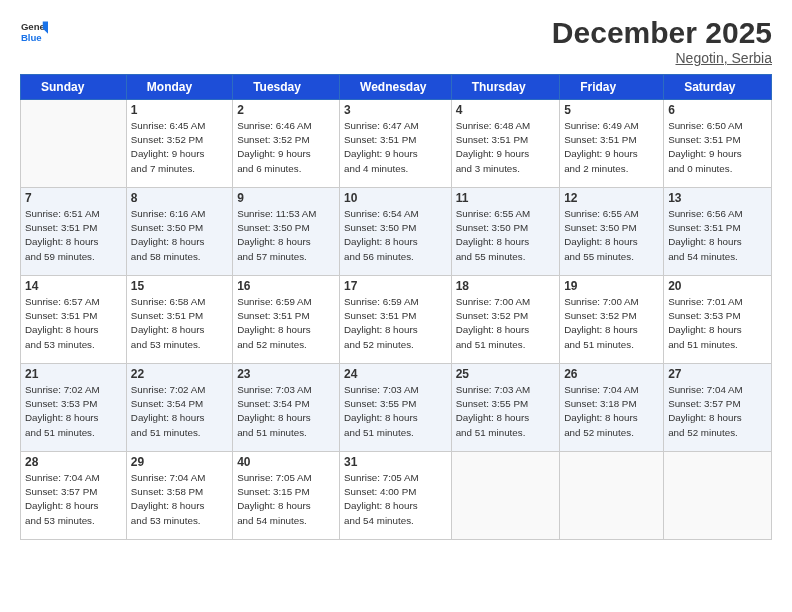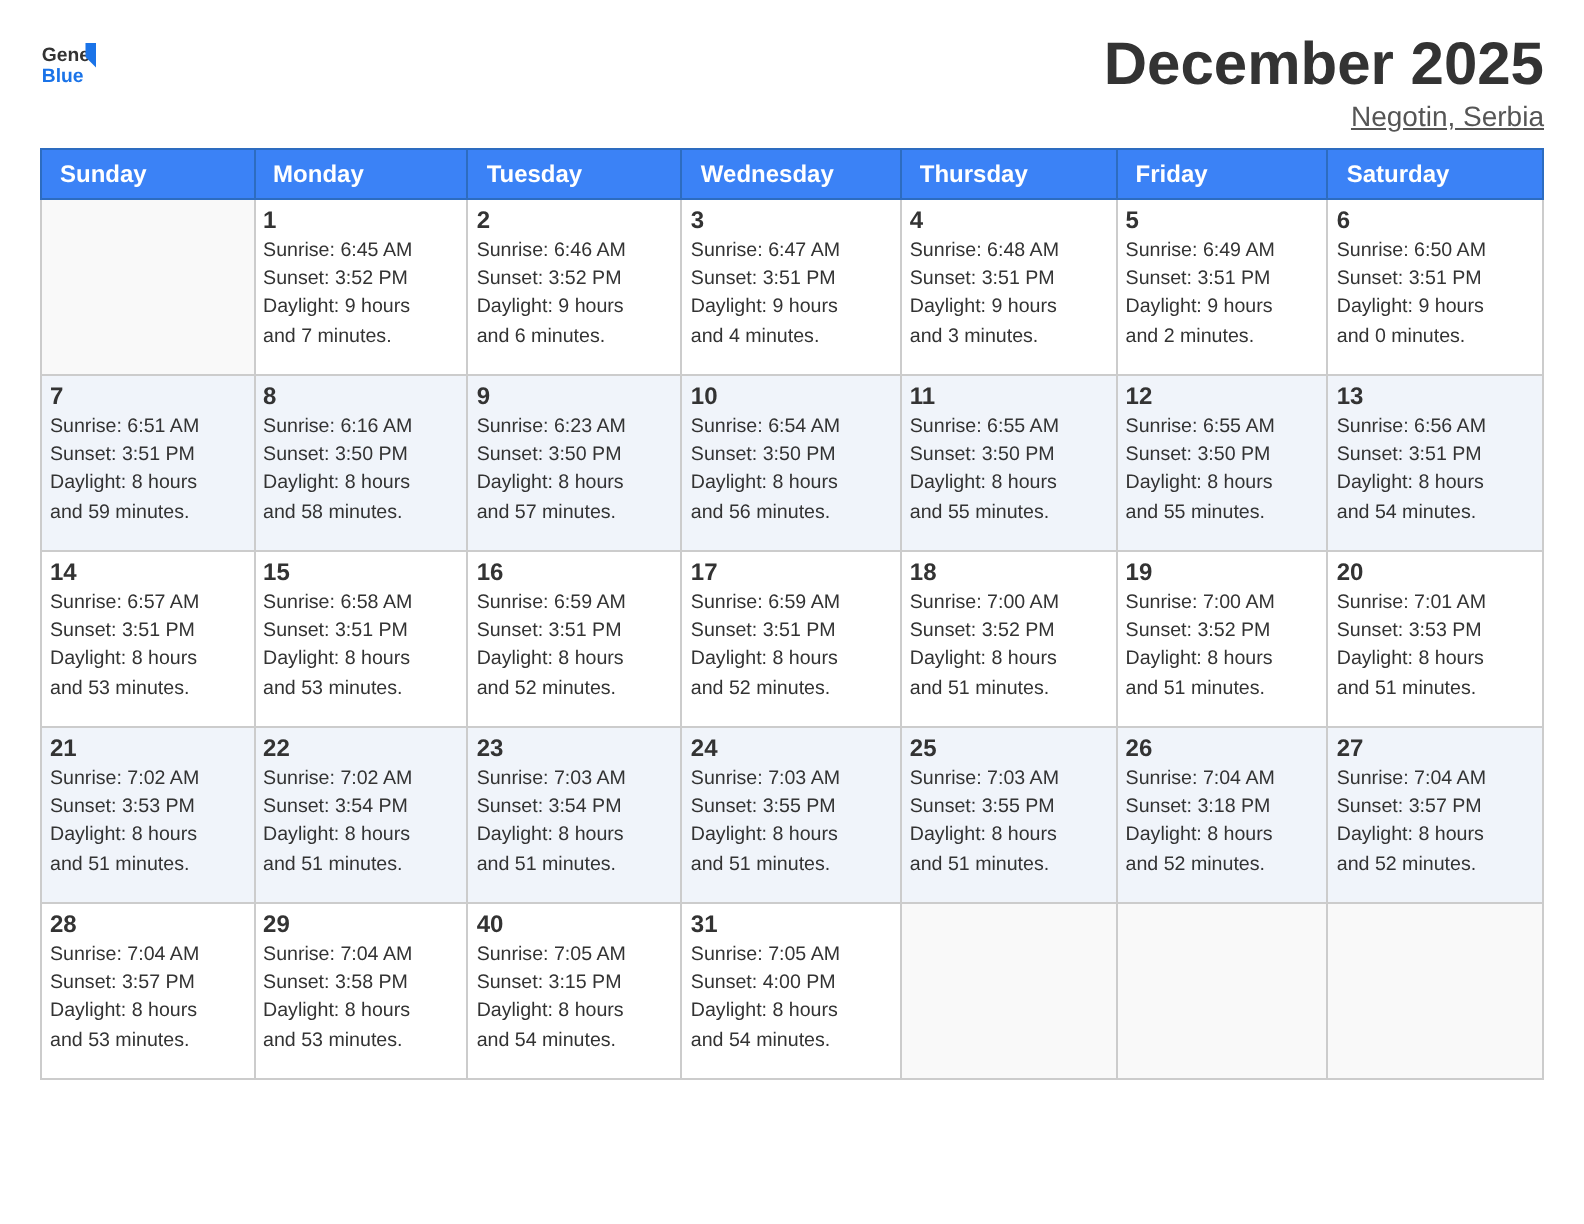--- a/index.html
+++ b/index.html
@@ -45,23 +45,23 @@
       color: #555;
       margin-top: 2px;
       text-decoration: underline;
     }
     .calendar-table {
       width: 100%;
       border-collapse: collapse;
       font-size: 10.5px;
     }
     .calendar-table th {
-      background: #3b82f6;
+      background: #1d4ed8;
       color: #fff;
-      padding: 5px 9px;
+      padding: 5px 20px;
       text-align: left;
       font-size: 12px;
       font-weight: 600;
       border: 1px solid #2d6cc0;
     }
     .calendar-table td {
       border: 1px solid #ccc;
       vertical-align: top;
       padding: 3px 4px;
       width: 113px;
@@ -149,21 +149,21 @@
           <td>
             <span class="day-num">7</span>
             <div class="day-info"><span>Sunrise: 6:51 AM</span><br><span>Sunset: 3:51 PM</span><br><span>Daylight: 8 hours</span><br><span>and 59 minutes.</span></div>
           </td>
           <td>
             <span class="day-num">8</span>
             <div class="day-info"><span>Sunrise: 6:16 AM</span><br><span>Sunset: 3:50 PM</span><br><span>Daylight: 8 hours</span><br><span>and 58 minutes.</span></div>
           </td>
           <td>
             <span class="day-num">9</span>
-            <div class="day-info"><span>Sunrise: 6:23 AM</span><br><span>Sunset: 3:50 PM</span><br><span>Daylight: 8 hours</span><br><span>and 57 minutes.</span></div>
+            <div class="day-info"><span>Sunrise: 11:53 AM</span><br><span>Sunset: 3:50 PM</span><br><span>Daylight: 8 hours</span><br><span>and 57 minutes.</span></div>
           </td>
           <td>
             <span class="day-num">10</span>
             <div class="day-info"><span>Sunrise: 6:54 AM</span><br><span>Sunset: 3:50 PM</span><br><span>Daylight: 8 hours</span><br><span>and 56 minutes.</span></div>
           </td>
           <td>
             <span class="day-num">11</span>
             <div class="day-info"><span>Sunrise: 6:55 AM</span><br><span>Sunset: 3:50 PM</span><br><span>Daylight: 8 hours</span><br><span>and 55 minutes.</span></div>
           </td>
           <td>

